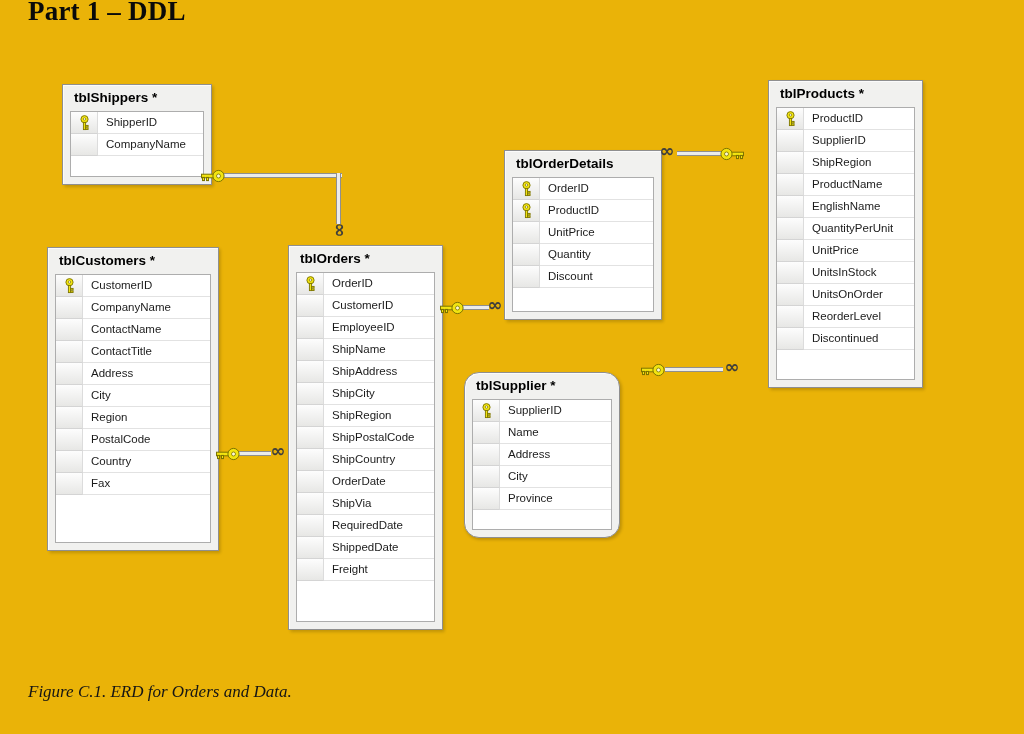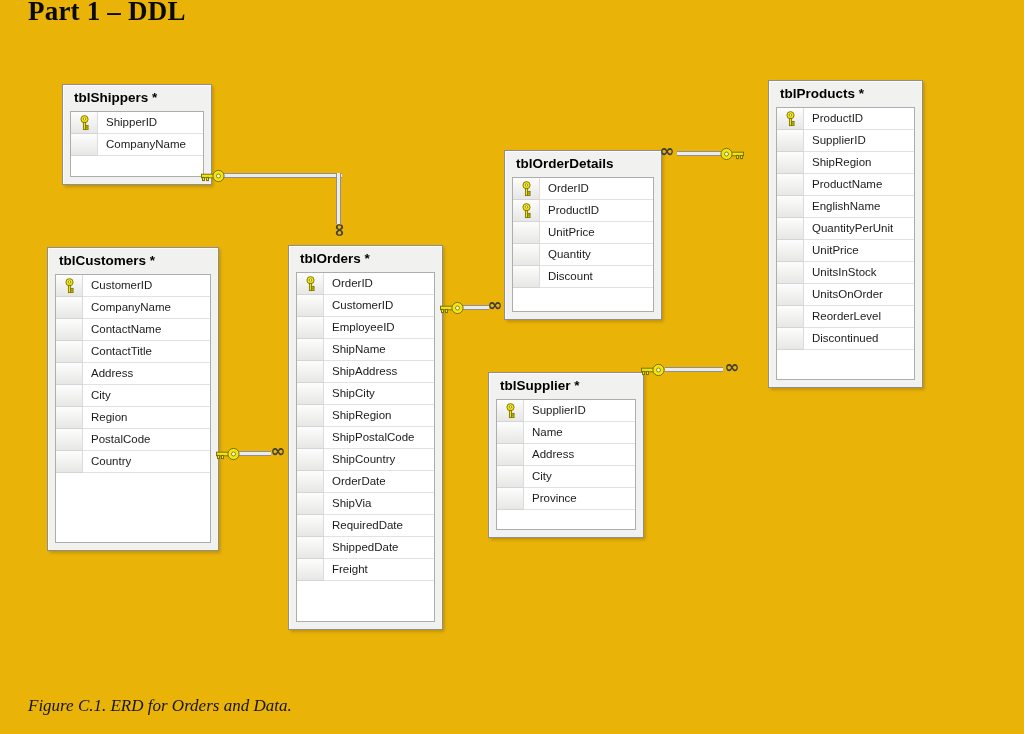--- a/index.html
+++ b/index.html
@@ -1,21 +1,21 @@
 <!DOCTYPE html>
 <html><head>
 <meta charset="utf-8">
 <style>
   html,body{margin:0;padding:0;background:#fff;}
   .page{position:relative;width:1024px;height:734px;background:#eab308;overflow:hidden;
         font-family:"Liberation Sans",sans-serif;}
   .page-title{position:absolute;left:28px;top:-4px;font-family:"Liberation Serif",serif;
         font-weight:700;font-size:27px;color:#0a0a0a;letter-spacing:.2px;}
   .figure-caption{position:absolute;left:28px;top:682px;font-family:"Liberation Serif",serif;
-        font-style:italic;font-size:17px;color:#151515;margin-top:14px;}
+        font-style:italic;font-size:17px;color:#151515;}
   .diagram{position:absolute;inset:0;}
 
   
   .tbl-window{position:absolute;background:#f1f1ef;border:1px solid #8f8f8f;z-index:1;
         box-shadow:inset 1px 1px 0 #fbfbfb, 1.5px 2px 3px rgba(0,0,0,.18);}
   .tbl-title{height:26px;line-height:26px;padding-left:11px;font-size:13.5px;font-weight:700;
         color:#000;white-space:nowrap;overflow:hidden;}
   .tbl-body{position:absolute;left:7px;right:7px;top:26px;bottom:7px;background:#fff;
         border:1px solid #adadad;overflow:hidden;}
   .tbl-row{display:flex;height:22px;}
@@ -108,20 +108,24 @@
             <div class="field-label">Region</div>
           </div>
           <div class="tbl-row">
             <div class="icon-cell"></div>
             <div class="field-label">PostalCode</div>
           </div>
           <div class="tbl-row">
             <div class="icon-cell"></div>
             <div class="field-label">Country</div>
           </div>
+          <div class="tbl-row">
+            <div class="icon-cell"></div>
+            <div class="field-label">Fax</div>
+          </div>
         </div>
       </div>
       <div class="tbl-window" style="left: 288px; top: 245px; width: 153px; height: 383px;">
         <div class="tbl-title">tblOrders *</div>
         <div class="tbl-body">
           <div class="tbl-row">
             <div class="icon-cell">
               <svg width="11" height="16" viewBox="0 0 11 16">
                 <g fill="#f2e410" stroke="#7c7400" stroke-width="0.9">
                   <circle cx="5.5" cy="4.2" r="3.6"></circle>
@@ -285,21 +289,21 @@
           <div class="tbl-row">
             <div class="icon-cell"></div>
             <div class="field-label">ReorderLevel</div>
           </div>
           <div class="tbl-row">
             <div class="icon-cell"></div>
             <div class="field-label">Discontinued</div>
           </div>
         </div>
       </div>
-      <div class="tbl-window" style="left: 488px; top: 372px; width: 154px; height: 164px;">
+      <div class="tbl-window" style="left: 464px; top: 372px; width: 154px; height: 164px; border-radius: 15px;">
         <div class="tbl-title">tblSupplier *</div>
         <div class="tbl-body">
           <div class="tbl-row">
             <div class="icon-cell">
               <svg width="11" height="16" viewBox="0 0 11 16">
                 <g fill="#f2e410" stroke="#7c7400" stroke-width="0.9">
                   <circle cx="5.5" cy="4.2" r="3.6"></circle>
                   <circle cx="5.5" cy="4" r="1.2" fill="#ffffff" stroke-width="0.7"></circle>
                   <rect x="4.4" y="7.4" width="2.2" height="7.2"></rect>
                   <rect x="6.6" y="10.4" width="2.5" height="1.6"></rect>

